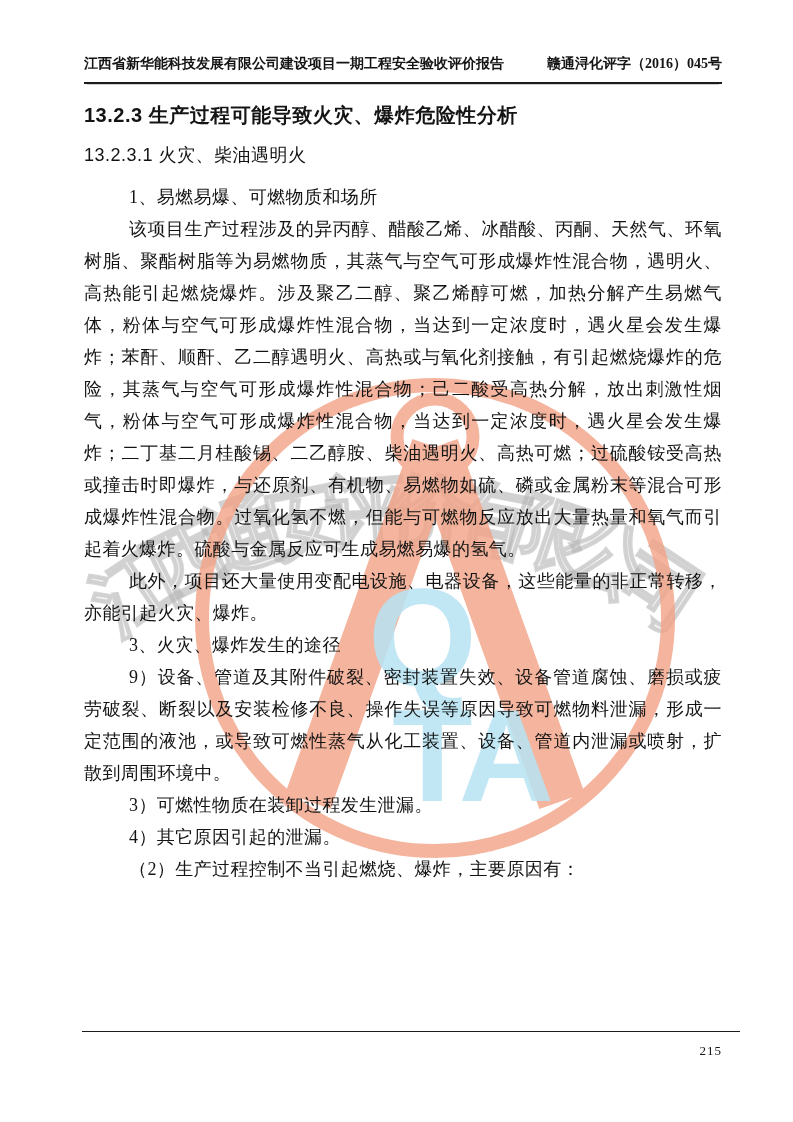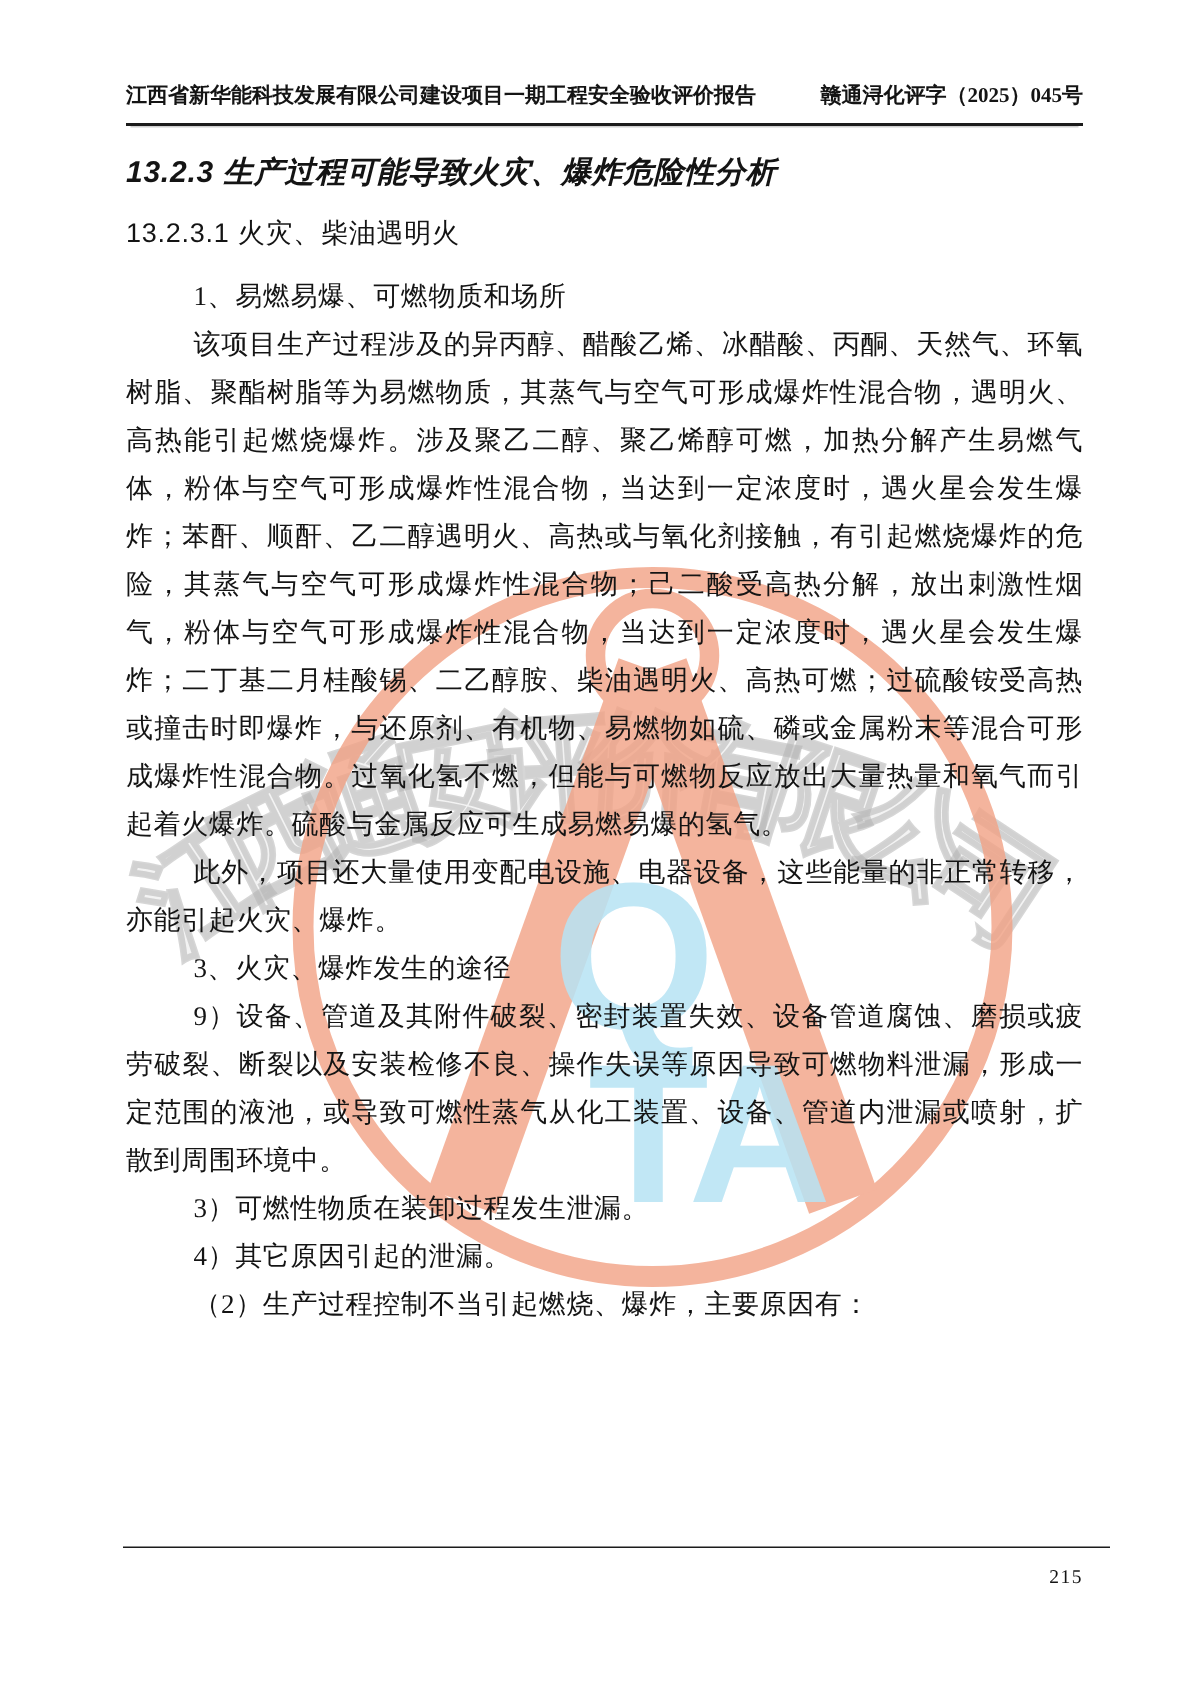--- a/index.html
+++ b/index.html
@@ -37,21 +37,21 @@
     display:flex;justify-content:space-between;align-items:center;
     font-size:14px;font-weight:bold;
     padding-bottom:9px;
     border-bottom:2px solid #1b1b1b;
     box-shadow:0 4px 0 -3px #cfcfcf;
   }
   .doc-header .hr-right{white-space:nowrap;margin-left:20px;}
   h1.title{
     margin:17px 0 0 0;
     font-family:"Liberation Sans","DejaVu Sans",sans-serif;
-    font-size:20px;line-height:28px;font-weight:bold;letter-spacing:.5px;font-style:italic;
+    font-size:20px;line-height:28px;font-weight:bold;letter-spacing:.5px;
   }
   h2.subtitle{
     margin:13px 0 0 0;
     font-family:"Liberation Sans","DejaVu Sans",sans-serif;
     font-size:18px;line-height:26px;font-weight:normal;letter-spacing:.5px;
   }
   .body-text{margin-top:13px;}
   .body-text p{
     margin:0;
     font-size:18px;line-height:32px;letter-spacing:.4px;
@@ -95,21 +95,21 @@
         <path d="M285,82 L412,436" stroke-width="48"></path>
       </g>
     </svg>
     <div class="wm-letter q" style="color: rgb(183, 227, 244);">Q</div>
     <div class="wm-letter ta" style="color: rgb(183, 227, 244); margin-left: 20px;">TA</div>
   </div>
 
   <div class="content">
     <div class="doc-header">
       <span class="hr-left">江西省新华能科技发展有限公司建设项目一期工程安全验收评价报告</span>
-      <span class="hr-right">赣通浔化评字（2025）045号</span>
+      <span class="hr-right">赣通浔化评字（2016）045号</span>
     </div>
 
     <h1 class="title">13.2.3 生产过程可能导致火灾、爆炸危险性分析</h1>
     <h2 class="subtitle">13.2.3.1 火灾、柴油遇明火</h2>
 
     <div class="body-text">
       <p>1、易燃易爆、可燃物质和场所</p>
       <p>该项目生产过程涉及的异丙醇、醋酸乙烯、冰醋酸、丙酮、天然气、环氧树脂、聚酯树脂等为易燃物质，其蒸气与空气可形成爆炸性混合物，遇明火、高热能引起燃烧爆炸。涉及聚乙二醇、聚乙烯醇可燃，加热分解产生易燃气体，粉体与空气可形成爆炸性混合物，当达到一定浓度时，遇火星会发生爆炸；苯酐、顺酐、乙二醇遇明火、高热或与氧化剂接触，有引起燃烧爆炸的危险，其蒸气与空气可形成爆炸性混合物；己二酸受高热分解，放出刺激性烟气，粉体与空气可形成爆炸性混合物，当达到一定浓度时，遇火星会发生爆炸；二丁基二月桂酸锡、二乙醇胺、柴油遇明火、高热可燃；过硫酸铵受高热或撞击时即爆炸，与还原剂、有机物、易燃物如硫、磷或金属粉末等混合可形成爆炸性混合物。过氧化氢不燃，但能与可燃物反应放出大量热量和氧气而引起着火爆炸。硫酸与金属反应可生成易燃易爆的氢气。</p>
       <p>此外，项目还大量使用变配电设施、电器设备，这些能量的非正常转移，亦能引起火灾、爆炸。</p>
       <p>3、火灾、爆炸发生的途径</p>

